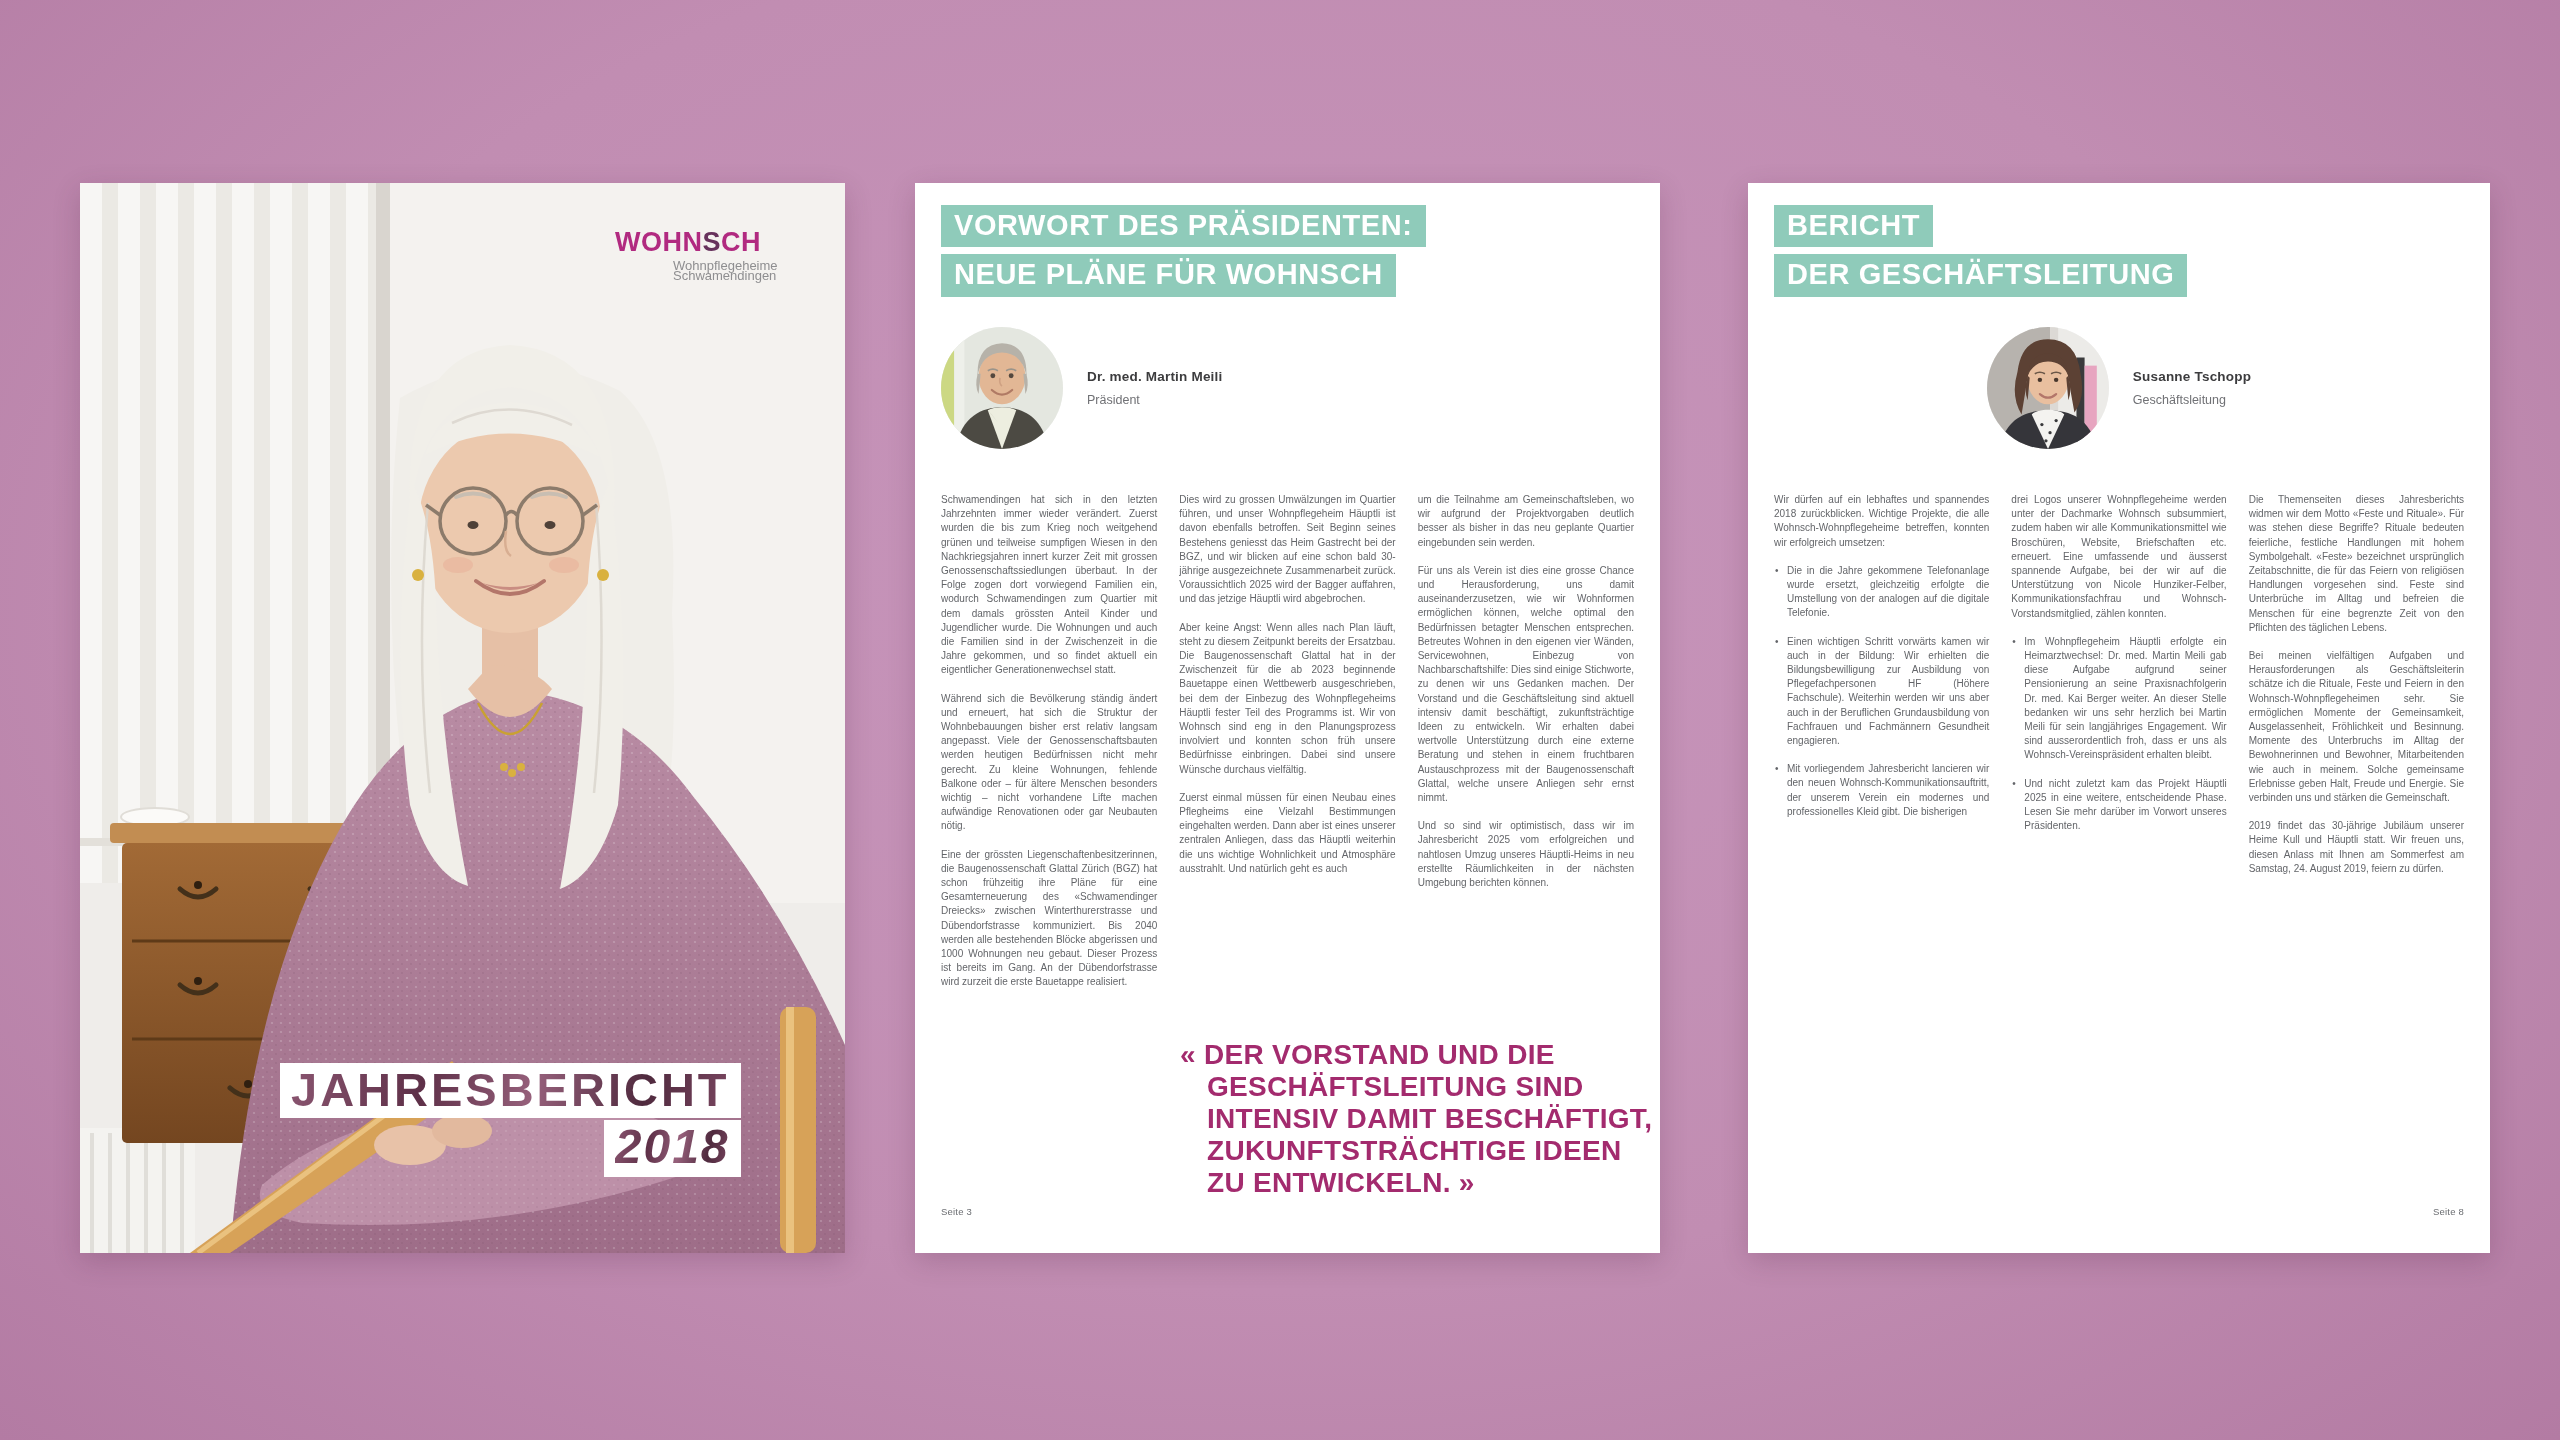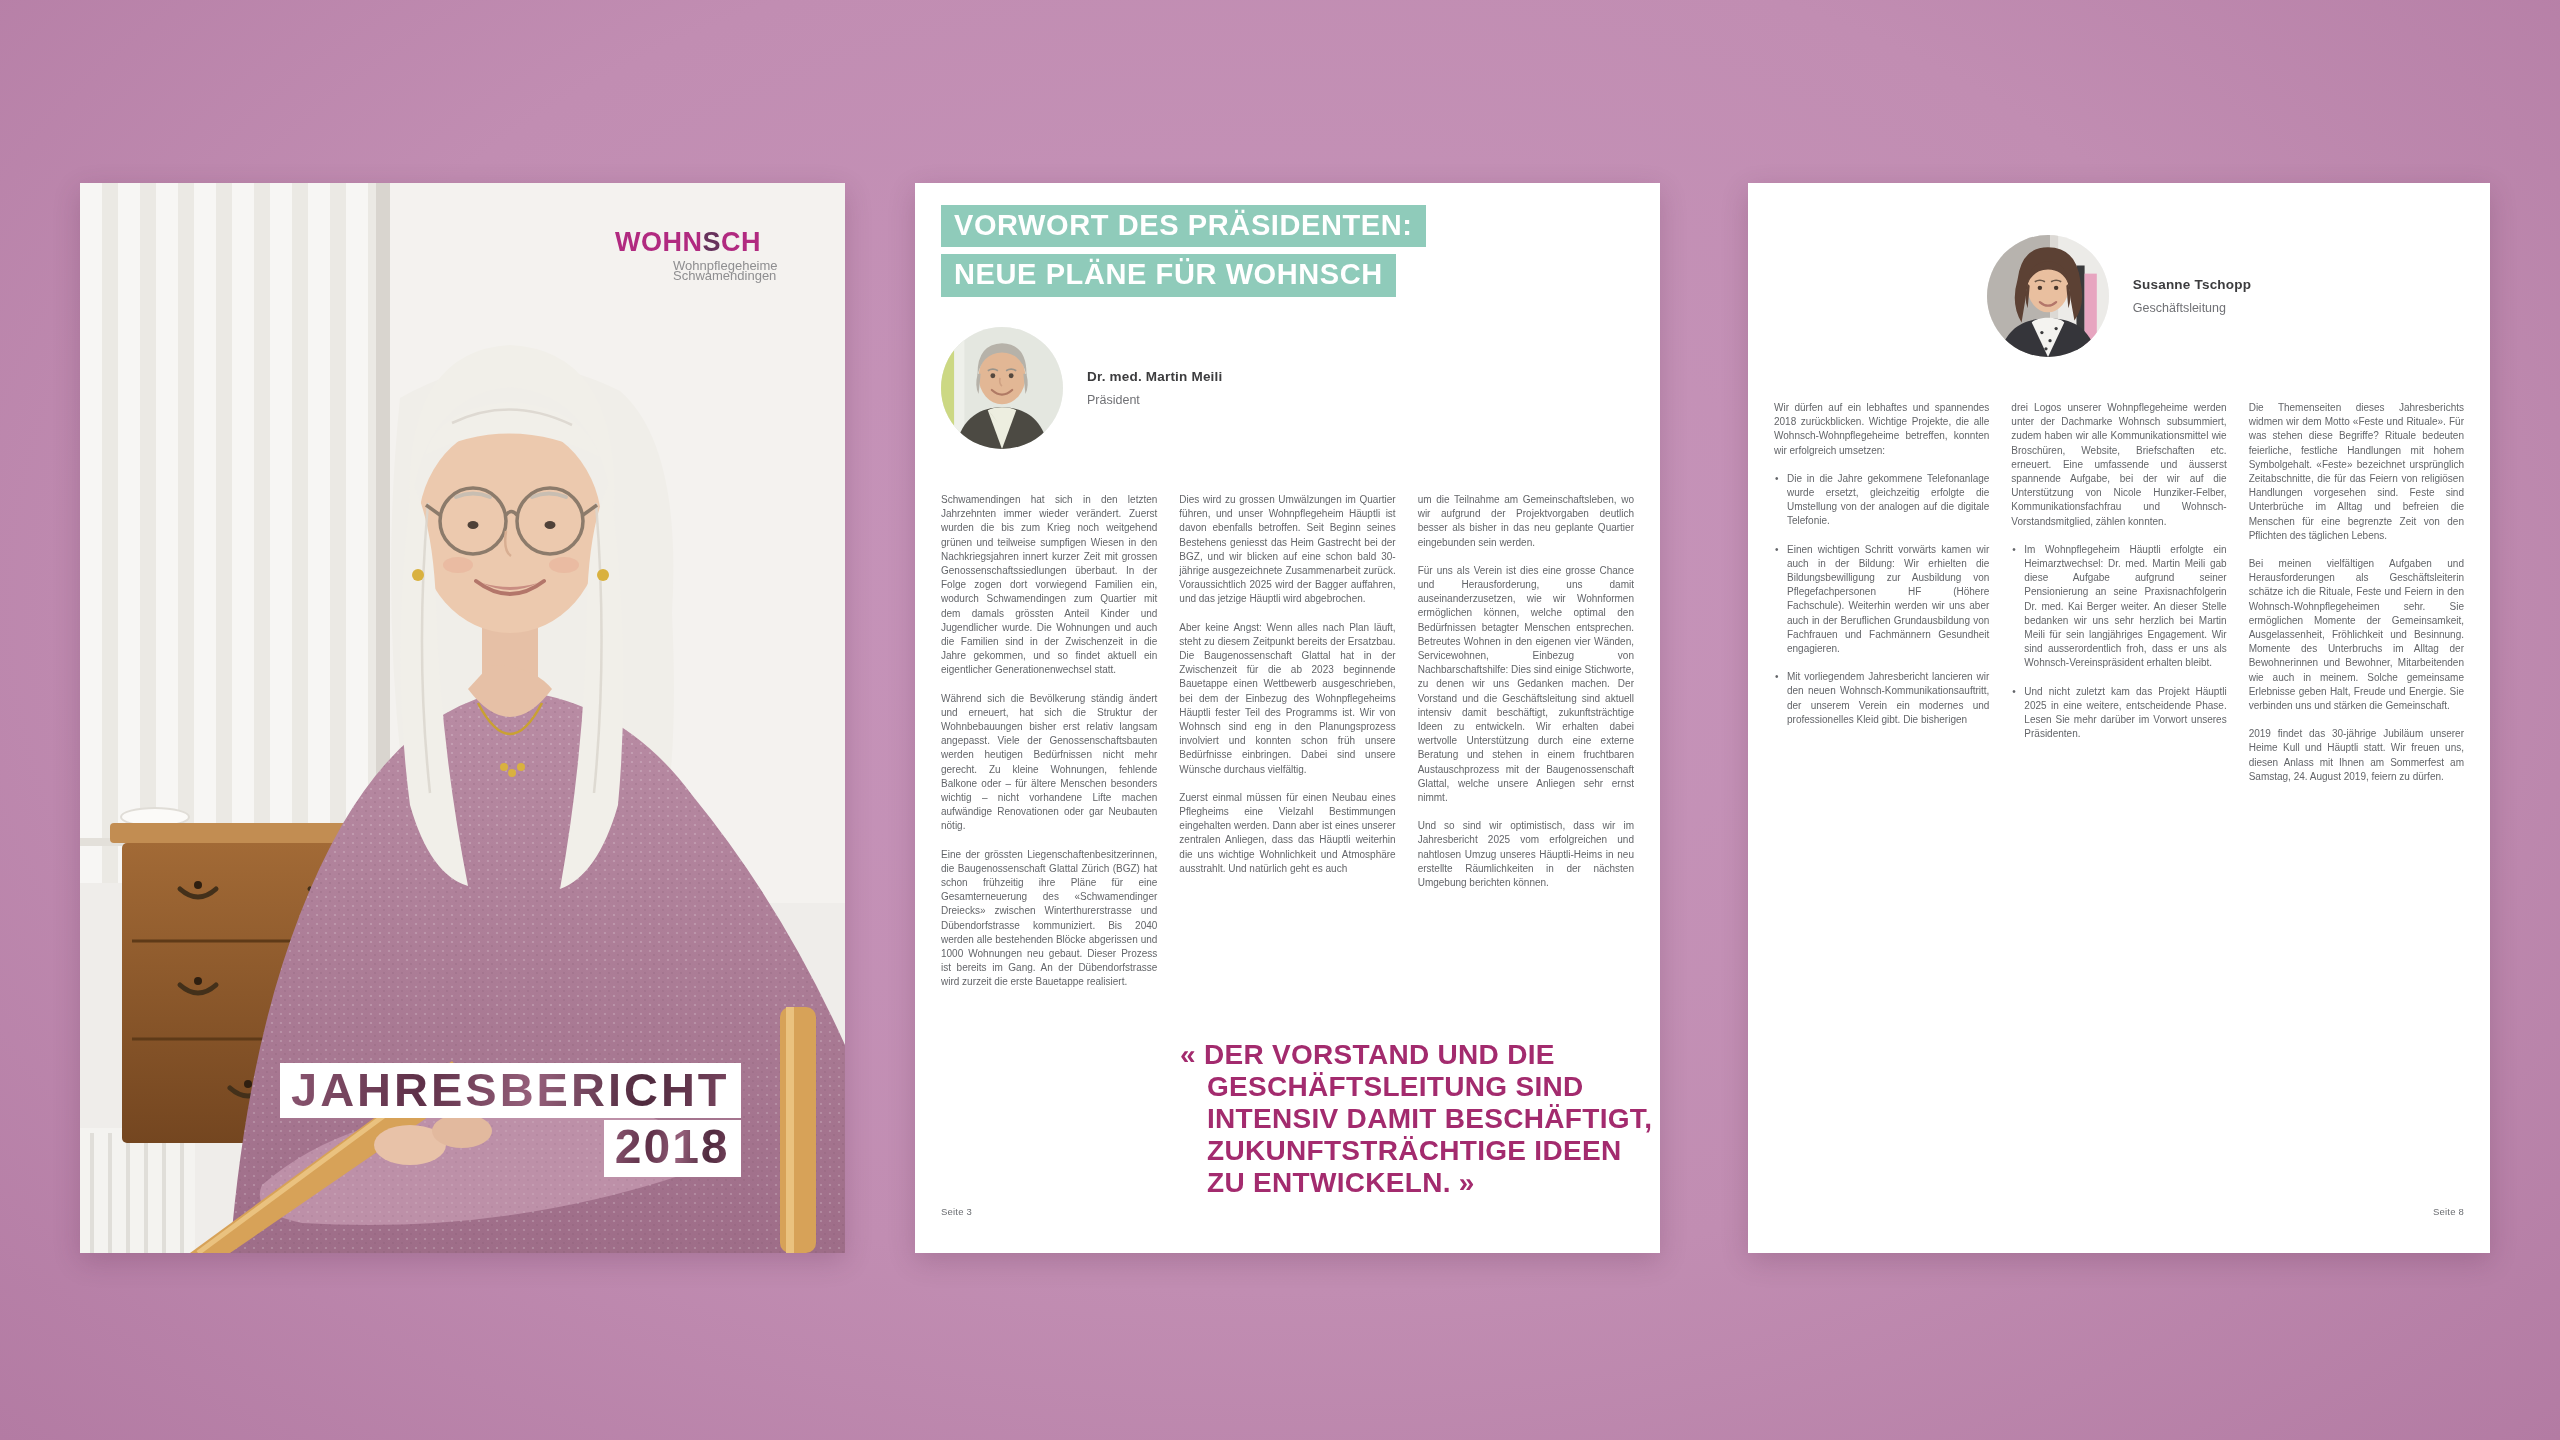--- a/index.html
+++ b/index.html
@@ -42,21 +42,21 @@
   #bericht .pageno{right:26px;}
 
   
   .cover-photo{position:absolute;inset:0;}
   .logo{position:absolute;left:535px;top:46px;}
   .brand{font-weight:800;font-size:27px;letter-spacing:.5px;color:var(--brand,#b12a80);line-height:1;}
   .brand .s{color:#67325c;}
   .brand-sub{margin:5px 0 0 58px;font-size:13px;line-height:9.5px;color:#8e8e90;}
   .title-wrap{position:absolute;left:200px;top:880px;display:flex;flex-direction:column;align-items:flex-end;text-align:right;}
   .band{background:#fff;display:inline-block;padding:2px 11px 4px;}
-  .band + .band{margin-top:2px;}
+  .band + .band{margin-top:2px;font-style:italic;}
   .knock{font-weight:800;color:#7c4a62;letter-spacing:3px;line-height:1.05;
          background:linear-gradient(100deg,#8a5570 0%,#5e3048 30%,#96607b 55%,#4f2a3e 80%,#7a4660 100%);
          -webkit-background-clip:text;background-clip:text;-webkit-text-fill-color:transparent;}
   .band1 .knock{font-size:47px;}
   .band2 .knock{font-size:48px;letter-spacing:2px;}
 </style>
 </head>
 <body>
 
 <div class="canvas">
@@ -242,20 +242,24 @@
         <p>Für uns als Verein ist dies eine grosse Chance und Herausforderung, uns damit auseinanderzusetzen, wie wir Wohnformen ermöglichen können, welche optimal den Bedürfnissen betagter Menschen entsprechen. Betreutes Wohnen in den eigenen vier Wänden, Servicewohnen, Einbezug von Nachbarschaftshilfe: Dies sind einige Stichworte, zu denen wir uns Gedanken machen. Der Vorstand und die Geschäftsleitung sind aktuell intensiv damit beschäftigt, zukunftsträchtige Ideen zu entwickeln. Wir erhalten dabei wertvolle Unterstützung durch eine externe Beratung und stehen in einem fruchtbaren Austauschprozess mit der Baugenossenschaft Glattal, welche unsere Anliegen sehr ernst nimmt.</p>
         <p>Und so sind wir optimistisch, dass wir im Jahresbericht 2025 vom erfolgreichen und nahtlosen Umzug unseres Häuptli-Heims in neu erstellte Räumlichkeiten in der nächsten Umgebung berichten können.</p>
       </div>
     </div>
 
     <div class="quote">« Der Vorstand und die Geschäftsleitung sind intensiv damit beschäftigt, zukunftsträchtige Ideen zu entwickeln. »</div>
     <div class="pageno">Seite 3</div>
   </section>
 
   <section class="page article" id="bericht">
+    <header>
+      <div class="hl-line"><span class="hl">BERICHT</span></div>
+      <div class="hl-line"><span class="hl">DER GESCHÄFTSLEITUNG</span></div>
+    </header>
 
     <div class="author">
       <span class="avatar">
         <svg viewBox="0 0 120 120" aria-hidden="true">
           <rect width="120" height="120" fill="#ecebe8"></rect>
           <rect x="0" y="0" width="62" height="120" fill="#b7b3ae"></rect>
           <rect x="62" y="0" width="8" height="120" fill="#dcd9d5"></rect>
           <rect x="88" y="30" width="8" height="90" fill="#3a3a3c"></rect>
           <rect x="96" y="38" width="12" height="82" fill="#e7a5c0"></rect>
           <path d="M30,44 Q34,12 60,12 Q88,12 92,46 Q97,70 86,84 L82,62 Q80,34 60,32 Q40,34 38,62 L34,86 Q23,68 30,44 Z" fill="#5c4134"></path>

